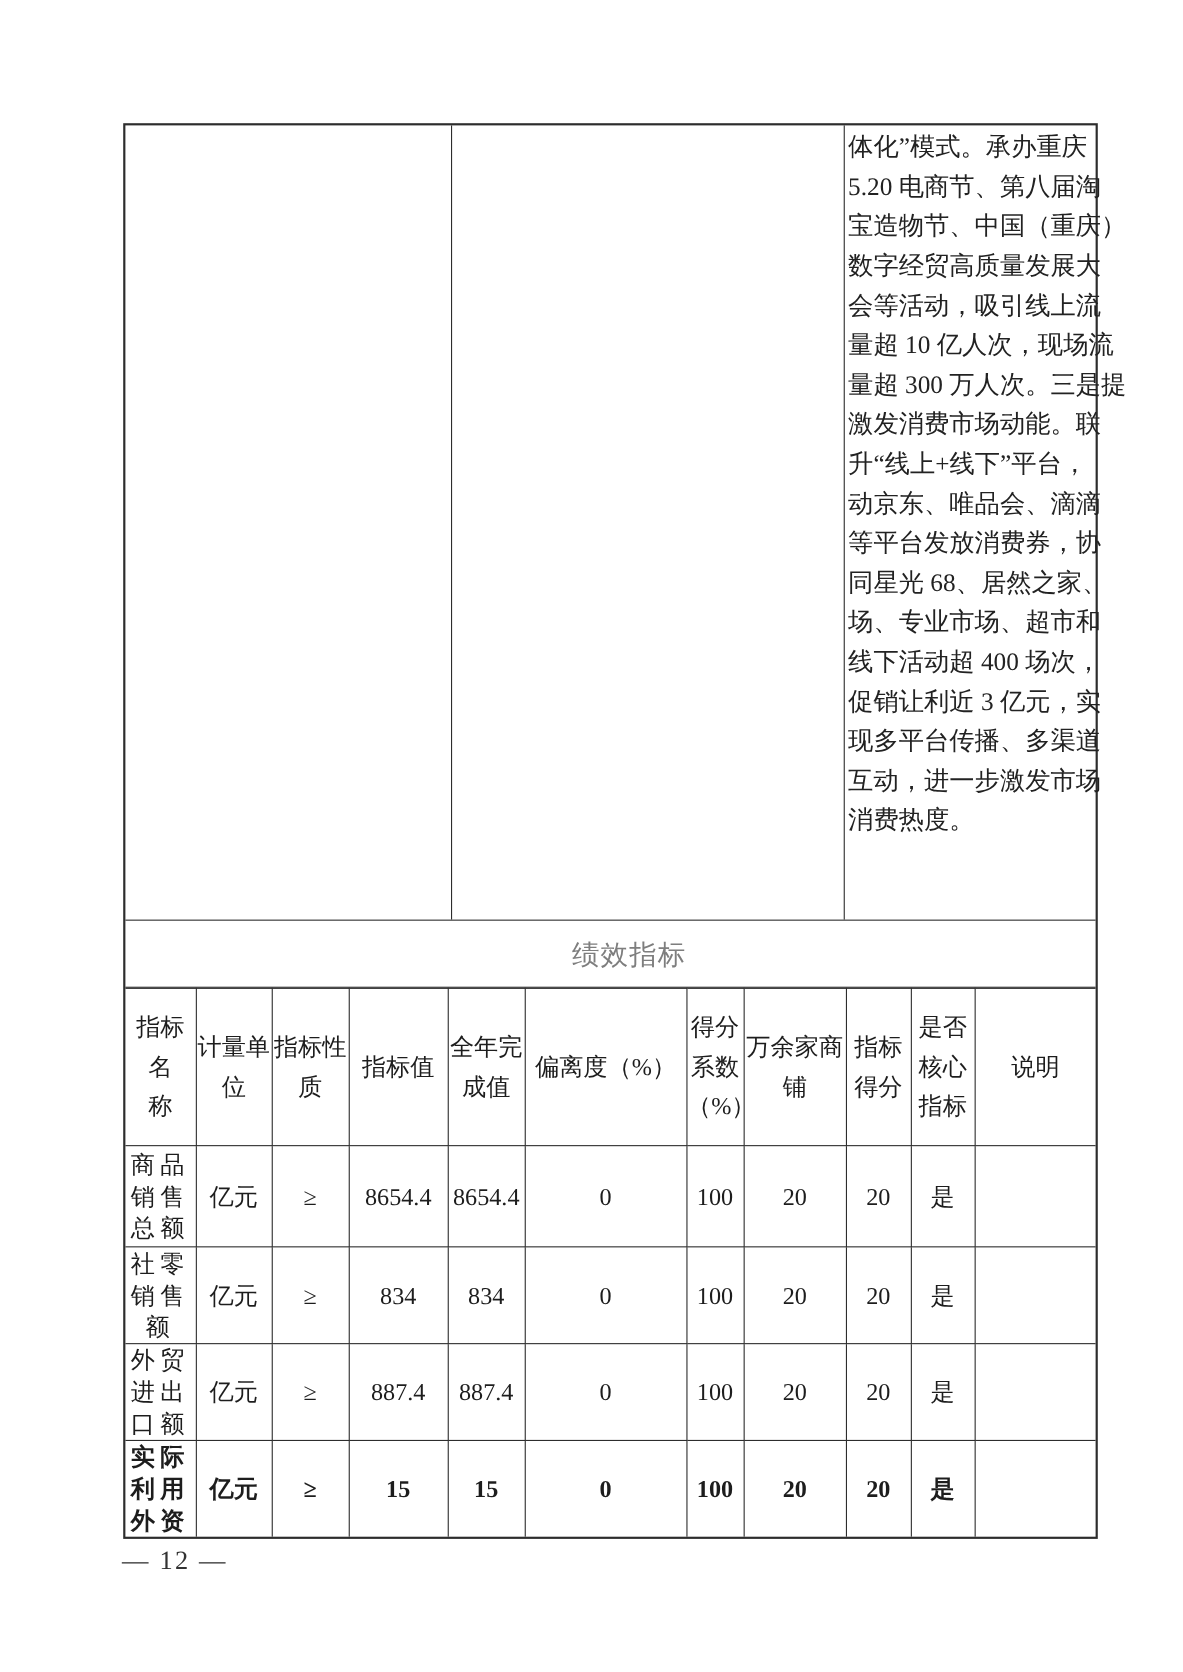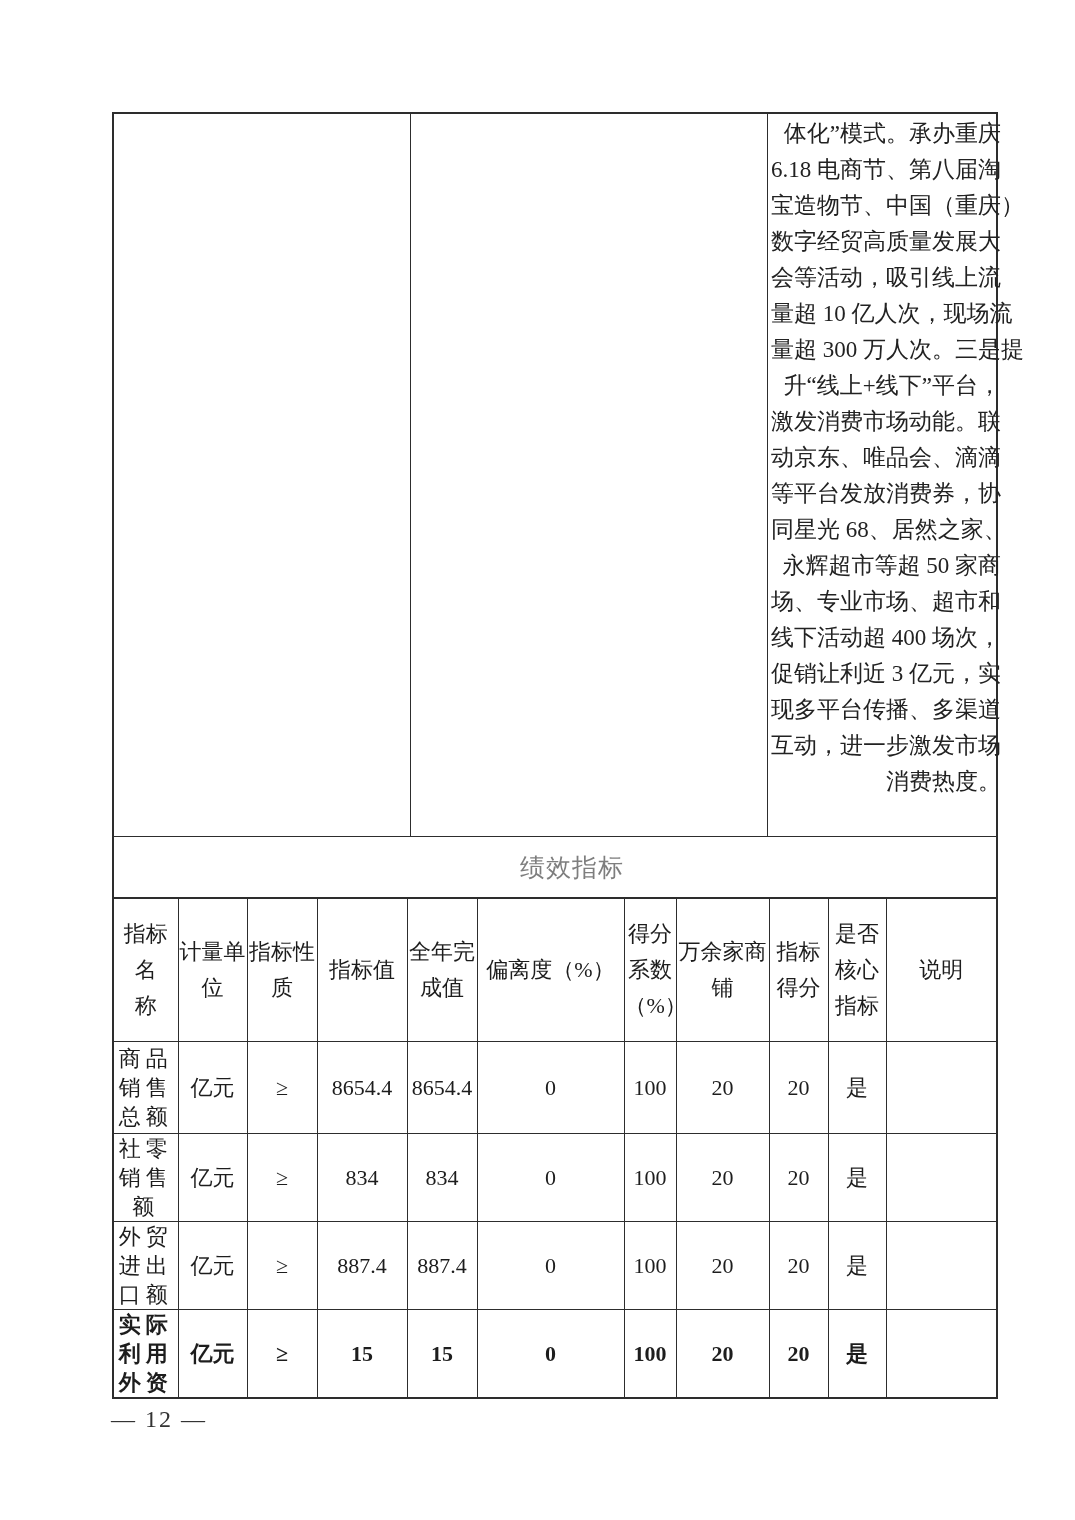--- a/index.html
+++ b/index.html
@@ -28,21 +28,20 @@
     background: #ffffff;
   }
   
   .upper-row {
     display: flex;
     height: 722px;
   }
   .upper-row .ucell {
     box-sizing: border-box;
     border-right: 1px solid #2d2d2d;
-    text-align: right;
   }
   .ucell.c1 { width: 297px; }
   .ucell.c2 { width: 357px; }
   .ucell.c3 { width: 227px; border-right: none; position: relative; }
   .narrative {
     position: absolute;
     left: 3px;
     top: 2px;
     width: 230px;
     font-size: 23px;
@@ -110,32 +109,31 @@
 <div class="page">
 
   <div class="doc-table">
 
     <div class="upper-row">
       <div class="ucell c1"></div>
       <div class="ucell c2"></div>
       <div class="ucell c3">
         <div class="narrative">
             <div class="narrative-line">体化”模式。承办重庆</div>
-            <div class="narrative-line">6.18 电商节、第八届淘</div>
+            <div class="narrative-line">5.20 电商节、第八届淘</div>
             <div class="narrative-line">宝造物节、中国（重庆）</div>
             <div class="narrative-line">数字经贸高质量发展大</div>
             <div class="narrative-line">会等活动，吸引线上流</div>
             <div class="narrative-line">量超 10 亿人次，现场流</div>
             <div class="narrative-line">量超 300 万人次。三是提</div>
+            <div class="narrative-line">激发消费市场动能。联</div>
             <div class="narrative-line">升“线上+线下”平台，</div>
-            <div class="narrative-line">激发消费市场动能。联</div>
             <div class="narrative-line">动京东、唯品会、滴滴</div>
             <div class="narrative-line">等平台发放消费券，协</div>
             <div class="narrative-line">同星光 68、居然之家、</div>
-            <div class="narrative-line">永辉超市等超 50 家商</div>
             <div class="narrative-line">场、专业市场、超市和</div>
             <div class="narrative-line">线下活动超 400 场次，</div>
             <div class="narrative-line">促销让利近 3 亿元，实</div>
             <div class="narrative-line">现多平台传播、多渠道</div>
             <div class="narrative-line">互动，进一步激发市场</div>
             <div class="narrative-line">消费热度。</div>
           </div>
       </div>
     </div>
 

